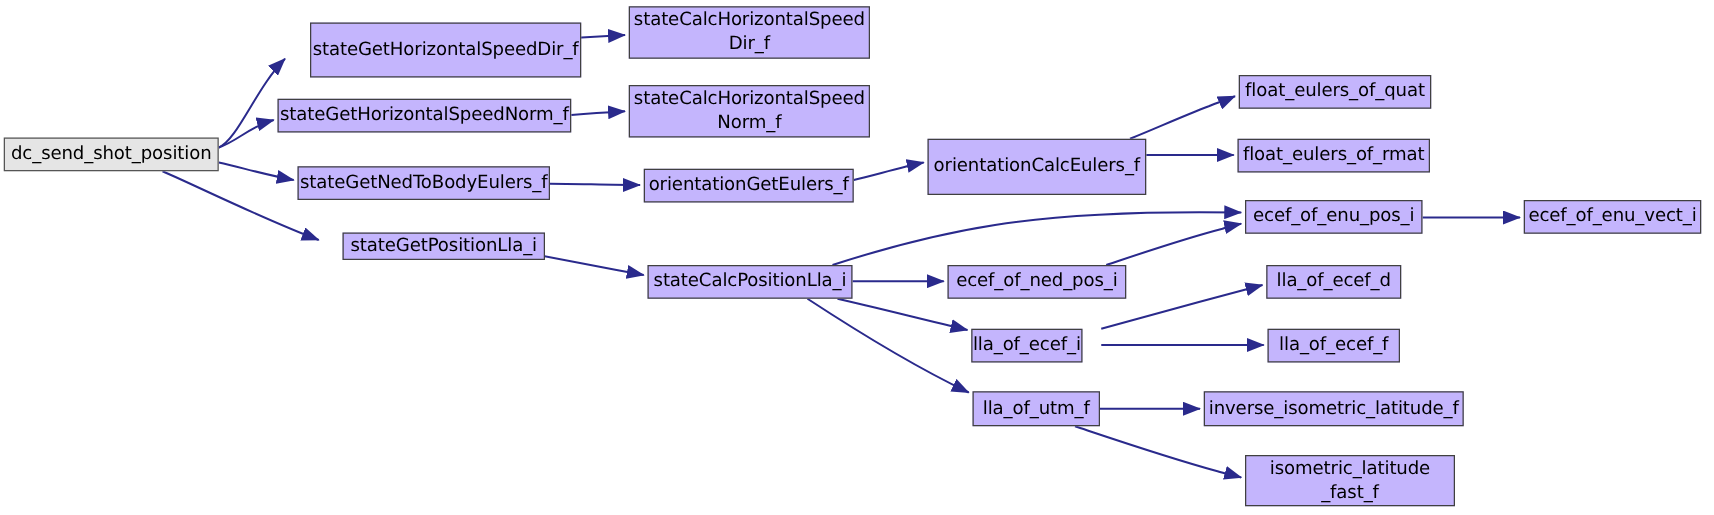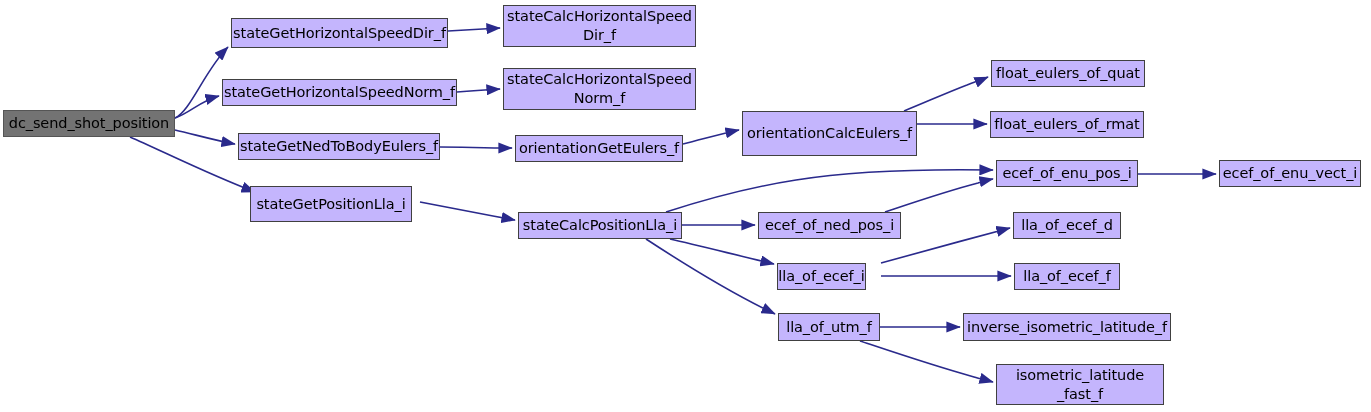--- a/index.html
+++ b/index.html
@@ -32,21 +32,21 @@
     text-align: center;
     background: #c4b5fd;
     border: 1px solid #404040;
     color: #000000;
     font-size: 14.5px;
     line-height: 1.28;
     white-space: pre-line;
     letter-spacing: -0.1px;
   }
   .node.root {
-    background: #737373;
+    background: #e5e5e5;
     border: 1px solid #555555;
   }
 </style>
 </head>
 <body>
 
 <div id="canvas">
   <svg id="edge-layer" viewBox="0 0 1371 412" xmlns="http://www.w3.org/2000/svg">
     <defs>
       <marker id="arrow" markerWidth="9" markerHeight="7" refX="8.5" refY="3.5" orient="auto" markerUnits="strokeWidth">
@@ -72,32 +72,32 @@
         <path d="M885,212 C912,203 947,191 978,183 C983,181 988,180 993,179" fill="none" stroke="#2a2a8c" stroke-width="1.6" marker-end="url(#arrow)"></path>
         <path d="M1138,174 C1157,174 1186,174 1216,174" fill="none" stroke="#2a2a8c" stroke-width="1.6" marker-end="url(#arrow)"></path>
         <path d="M881,263 C918,253 968,239 1010,228" fill="none" stroke="#2a2a8c" stroke-width="1.6" marker-end="url(#arrow)"></path>
         <path d="M881,276 C914,276 961,276 1011,276" fill="none" stroke="#2a2a8c" stroke-width="1.6" marker-end="url(#arrow)"></path>
         <path d="M880,327 C901,327 929,327 960,327" fill="none" stroke="#2a2a8c" stroke-width="1.6" marker-end="url(#arrow)"></path>
         <path d="M860,341 C890,351 934,366 974,377 C980,379 986,380 993,382" fill="none" stroke="#2a2a8c" stroke-width="1.6" marker-end="url(#arrow)"></path>
       </g>
   </svg>
   <div id="nodes-group">
       <div class="node root" style="left: 3px; top: 110px; width: 172px; height: 27px;">dc_send_shot_position</div>
-      <div class="node" style="left: 231px; top: 18px; width: 217px; height: 30px;">stateGetHorizontalSpeedDir_f</div>
+      <div class="node" style="left: 248px; top: 18px; width: 217px; height: 44px;">stateGetHorizontalSpeedDir_f</div>
       <div class="node" style="left: 503px; top: 5px; width: 193px; height: 42px;">stateCalcHorizontalSpeed
 Dir_f</div>
       <div class="node" style="left: 222px; top: 79px; width: 235px; height: 27px;">stateGetHorizontalSpeedNorm_f</div>
       <div class="node" style="left: 503px; top: 68px; width: 193px; height: 42px;">stateCalcHorizontalSpeed
 Norm_f</div>
       <div class="node" style="left: 238px; top: 133px; width: 202px; height: 27px;">stateGetNedToBodyEulers_f</div>
       <div class="node" style="left: 515px; top: 135px; width: 168px; height: 27px;">orientationGetEulers_f</div>
       <div class="node" style="left: 742px; top: 111px; width: 175px; height: 45px;">orientationCalcEulers_f</div>
       <div class="node" style="left: 991px; top: 60px; width: 154px; height: 27px;">float_eulers_of_quat</div>
       <div class="node" style="left: 990px; top: 111px; width: 154px; height: 27px;">float_eulers_of_rmat</div>
-      <div class="node" style="left: 250px; top: 186px; width: 162px; height: 36px;">stateGetPositionLla_i</div>
+      <div class="node" style="left: 274px; top: 186px; width: 162px; height: 22px;">stateGetPositionLla_i</div>
       <div class="node" style="left: 518px; top: 212px; width: 164px; height: 27px;">stateCalcPositionLla_i</div>
       <div class="node" style="left: 996px; top: 160px; width: 142px; height: 27px;">ecef_of_enu_pos_i</div>
       <div class="node" style="left: 1219px; top: 160px; width: 142px; height: 27px;">ecef_of_enu_vect_i</div>
       <div class="node" style="left: 758px; top: 212px; width: 143px; height: 27px;">ecef_of_ned_pos_i</div>
       <div class="node" style="left: 1013px; top: 212px; width: 108px; height: 27px;">lla_of_ecef_d</div>
       <div class="node" style="left: 777px; top: 263px; width: 89px; height: 27px;">lla_of_ecef_i</div>
       <div class="node" style="left: 1014px; top: 263px; width: 106px; height: 27px;">lla_of_ecef_f</div>
       <div class="node" style="left: 778px; top: 313px; width: 102px; height: 28px;">lla_of_utm_f</div>
       <div class="node" style="left: 963px; top: 313px; width: 208px; height: 28px;">inverse_isometric_latitude_f</div>
       <div class="node" style="left: 996px; top: 364px; width: 168px; height: 41px;">isometric_latitude

